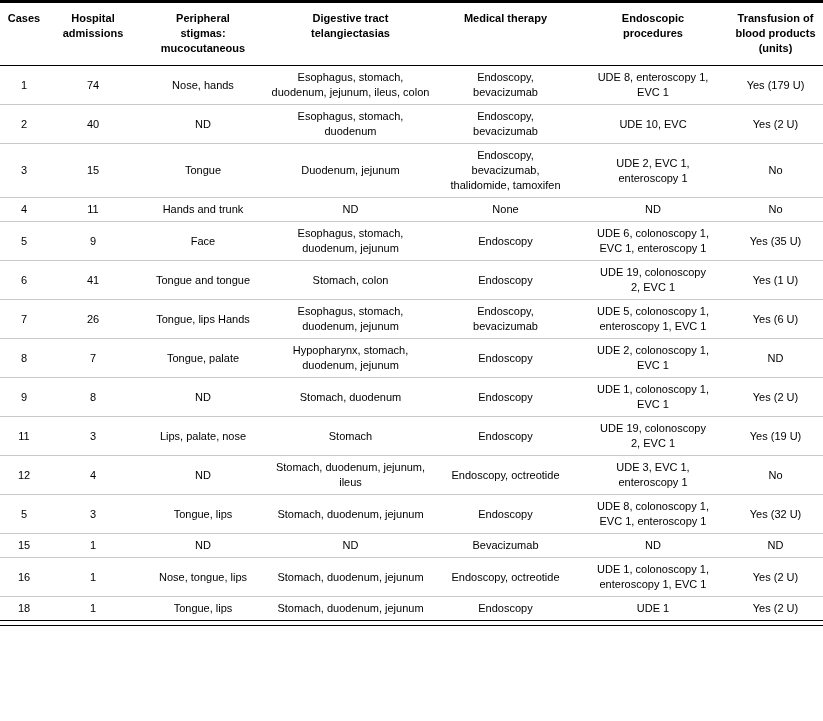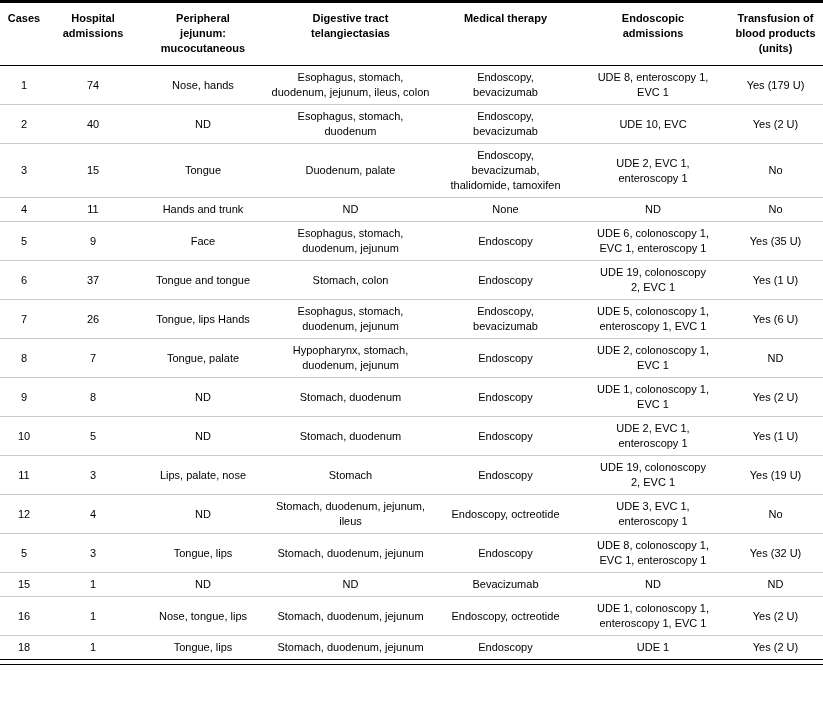--- a/index.html
+++ b/index.html
@@ -56,27 +56,27 @@
       <col style="width:145px">
       <col style="width:150px">
       <col style="width:95px">
     </colgroup>
     <thead>
       <tr>
         <th>Cases</th>
         <th>Hospital
 admissions</th>
         <th>Peripheral
-jejunum:
+stigmas:
 mucocutaneous</th>
         <th>Digestive tract
 telangiectasias</th>
         <th>Medical therapy</th>
         <th>Endoscopic
-admissions</th>
+procedures</th>
         <th>Transfusion of
 blood products
 (units)</th>
       </tr>
     </thead>
     <tbody>
         <tr>
           <td>1</td>
           <td>74</td>
           <td>Nose, hands</td>
@@ -91,21 +91,21 @@
           <td>ND</td>
           <td>Esophagus, stomach, duodenum</td>
           <td>Endoscopy, bevacizumab</td>
           <td>UDE 10, EVC</td>
           <td>Yes (2 U)</td>
         </tr>
         <tr>
           <td>3</td>
           <td>15</td>
           <td>Tongue</td>
-          <td>Duodenum, palate</td>
+          <td>Duodenum, jejunum</td>
           <td>Endoscopy, bevacizumab, thalidomide, tamoxifen</td>
           <td>UDE 2, EVC 1, enteroscopy 1</td>
           <td>No</td>
         </tr>
         <tr>
           <td>4</td>
           <td>11</td>
           <td>Hands and trunk</td>
           <td>ND</td>
           <td>None</td>
@@ -116,21 +116,21 @@
           <td>5</td>
           <td>9</td>
           <td>Face</td>
           <td>Esophagus, stomach, duodenum, jejunum</td>
           <td>Endoscopy</td>
           <td>UDE 6, colonoscopy 1, EVC 1, enteroscopy 1</td>
           <td>Yes (35 U)</td>
         </tr>
         <tr>
           <td>6</td>
-          <td>37</td>
+          <td>41</td>
           <td>Tongue and tongue</td>
           <td>Stomach, colon</td>
           <td>Endoscopy</td>
           <td>UDE 19, colonoscopy 2, EVC 1</td>
           <td>Yes (1 U)</td>
         </tr>
         <tr>
           <td>7</td>
           <td>26</td>
           <td>Tongue, lips Hands</td>
@@ -151,29 +151,20 @@
         <tr>
           <td>9</td>
           <td>8</td>
           <td>ND</td>
           <td>Stomach, duodenum</td>
           <td>Endoscopy</td>
           <td>UDE 1, colonoscopy 1, EVC 1</td>
           <td>Yes (2 U)</td>
         </tr>
         <tr>
-          <td>10</td>
-          <td>5</td>
-          <td>ND</td>
-          <td>Stomach, duodenum</td>
-          <td>Endoscopy</td>
-          <td>UDE 2, EVC 1, enteroscopy 1</td>
-          <td>Yes (1 U)</td>
-        </tr>
-        <tr>
           <td>11</td>
           <td>3</td>
           <td>Lips, palate, nose</td>
           <td>Stomach</td>
           <td>Endoscopy</td>
           <td>UDE 19, colonoscopy 2, EVC 1</td>
           <td>Yes (19 U)</td>
         </tr>
         <tr>
           <td>12</td>

